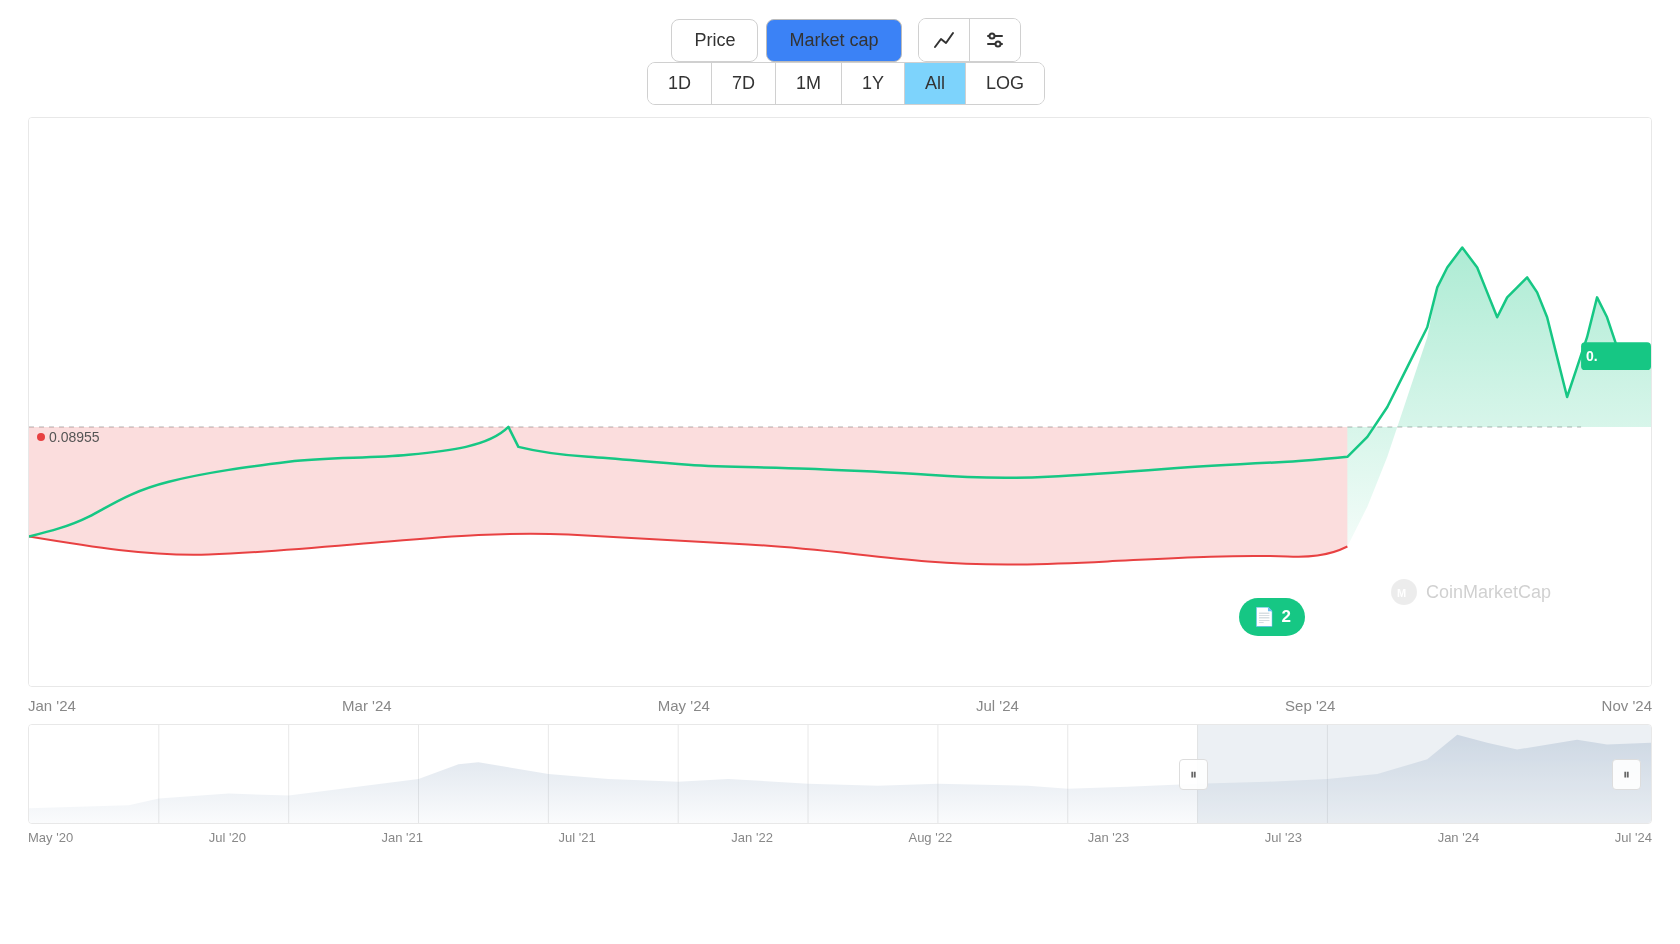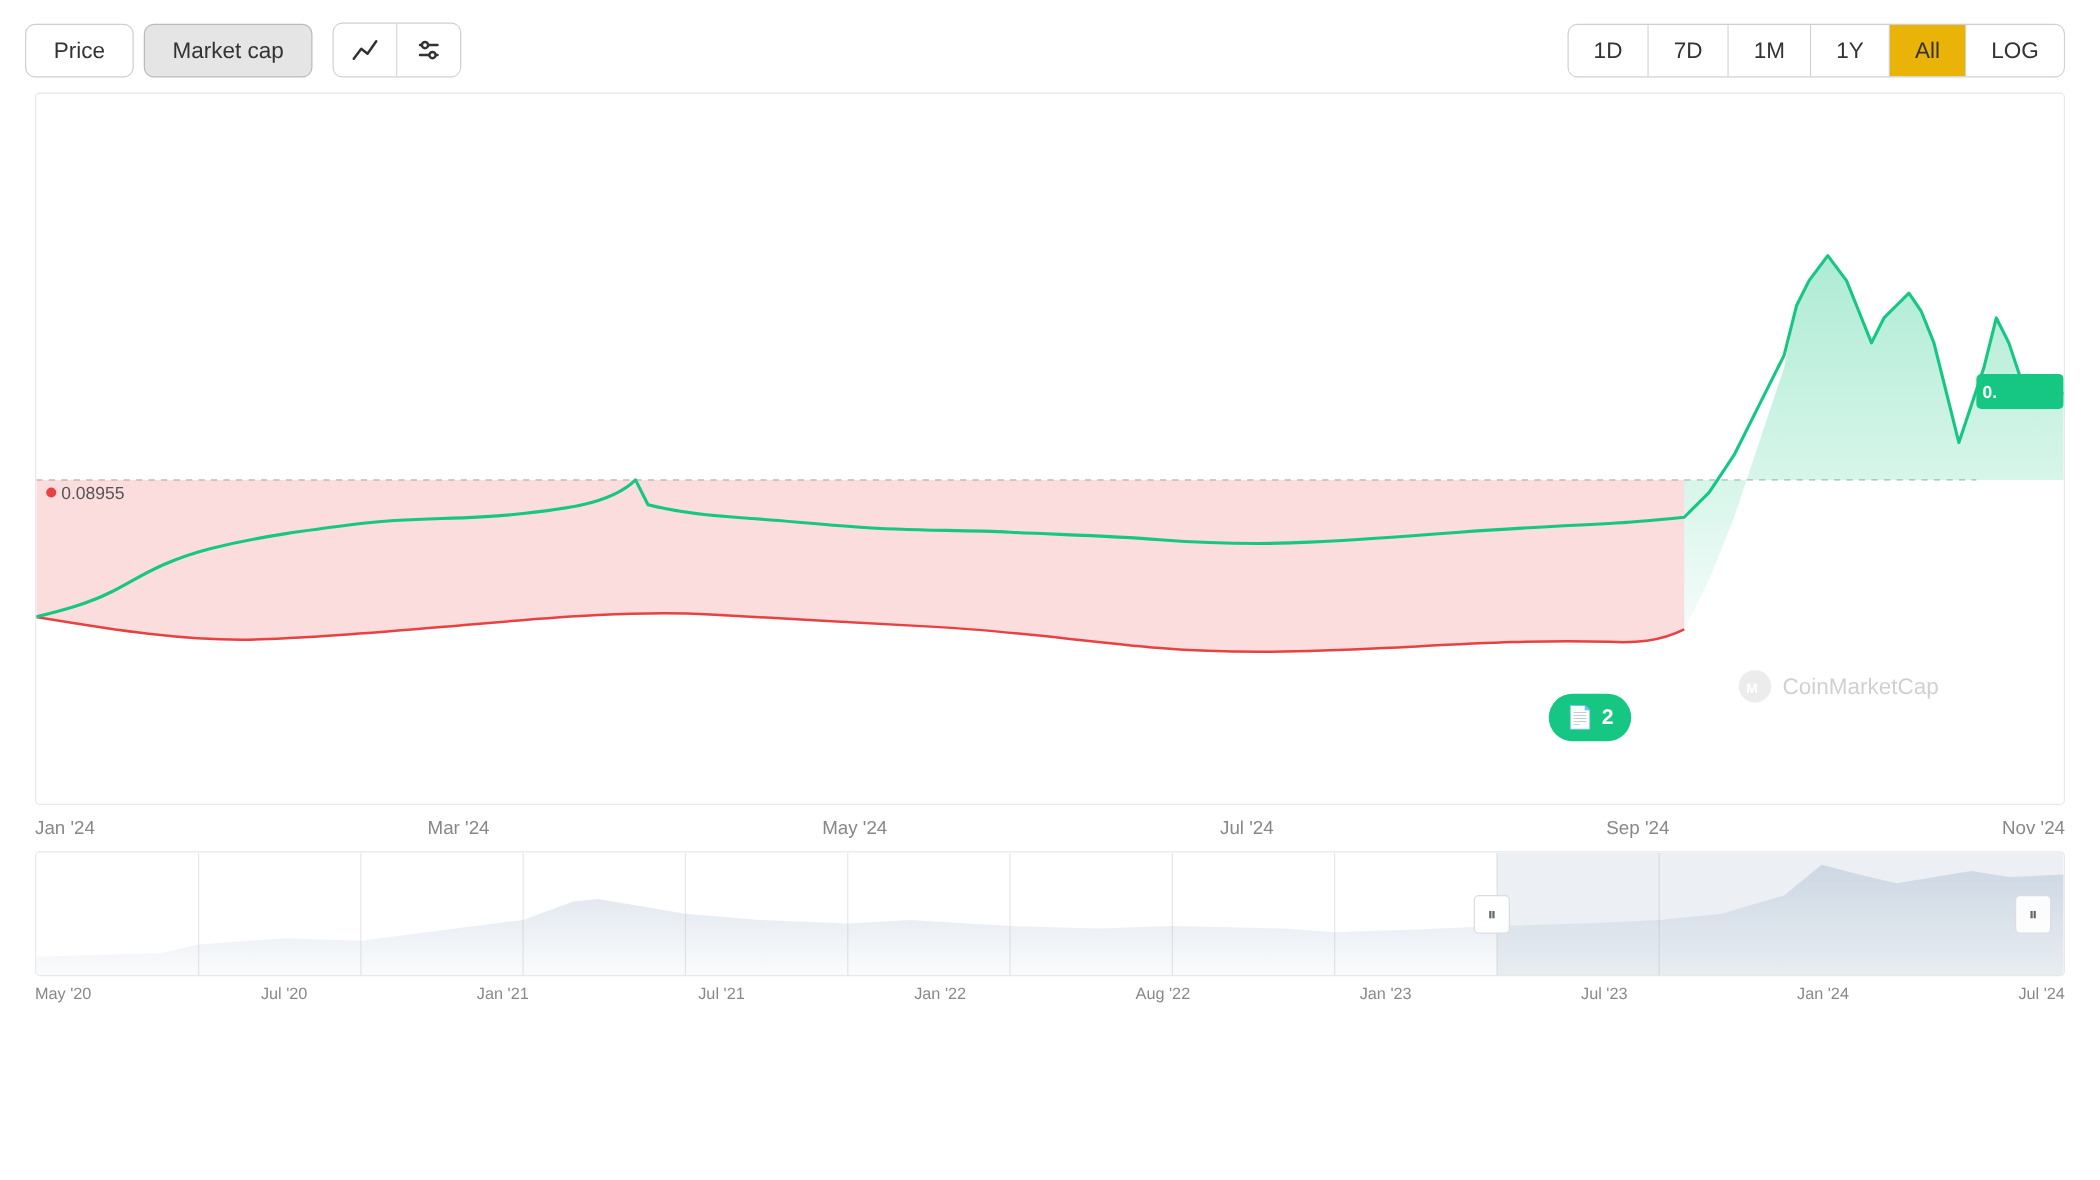--- a/index.html
+++ b/index.html
@@ -10,39 +10,40 @@
       height: 944px;
       overflow: hidden;
       position: relative;
     }
 
     
     .toolbar {
       display: flex;
       align-items: center;
       justify-content: space-between;
-      padding: 18px 28px 12px 20px;
+      padding: 18px 28px 12px 40px;
+      flex-direction: column;
     }
     .toolbar-left {
       display: flex;
       align-items: center;
       gap: 8px;
     }
     .tab-btn {
       border: 1.5px solid #d0d0d0;
       border-radius: 8px;
       background: #fff;
       padding: 10px 22px;
       font-size: 18px;
       font-weight: 400;
       color: #333;
       cursor: pointer;
     }
     .tab-btn.active {
-      background: #e5e5e5;
+      background: #3b82f6;
       border-color: #bbb;
     }
     .icon-btn {
       border: 1.5px solid #d0d0d0;
       border-radius: 8px;
       background: #fff;
       padding: 10px 14px;
       font-size: 18px;
       cursor: pointer;
       color: #555;
@@ -79,21 +80,21 @@
       padding: 10px 20px;
       font-size: 18px;
       color: #333;
       cursor: pointer;
       border-right: 1.5px solid #d0d0d0;
     }
     .time-btn:last-child {
       border-right: none;
     }
     .time-btn.active {
-      background: #eab308;
+      background: #7dd3fc;
     }
 
     
     .chart-area {
       position: relative;
       margin: 0 28px;
       height: 570px;
       border: 1px solid #e8e8e8;
       border-radius: 4px;
       overflow: hidden;

